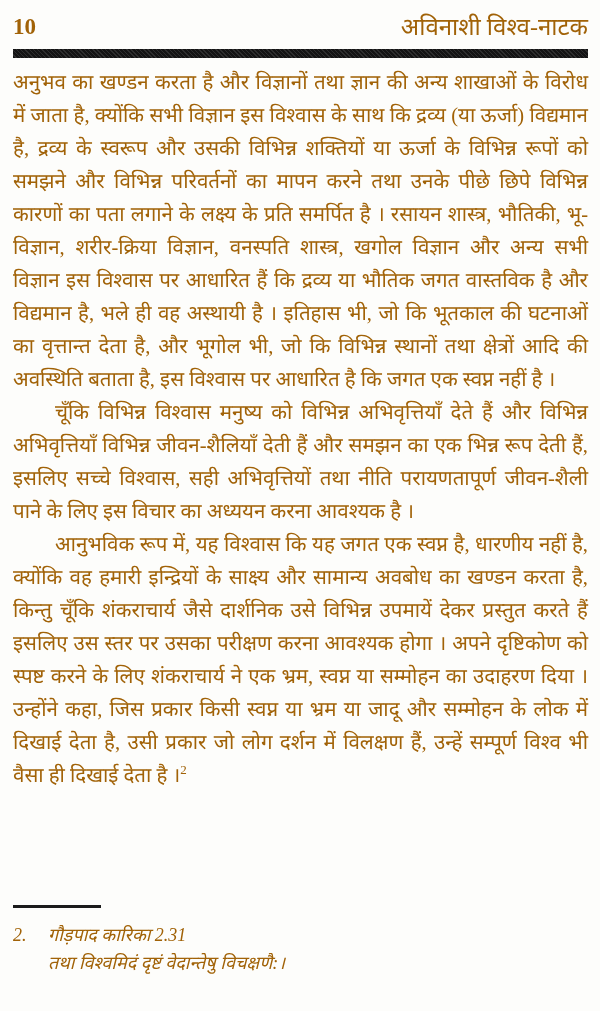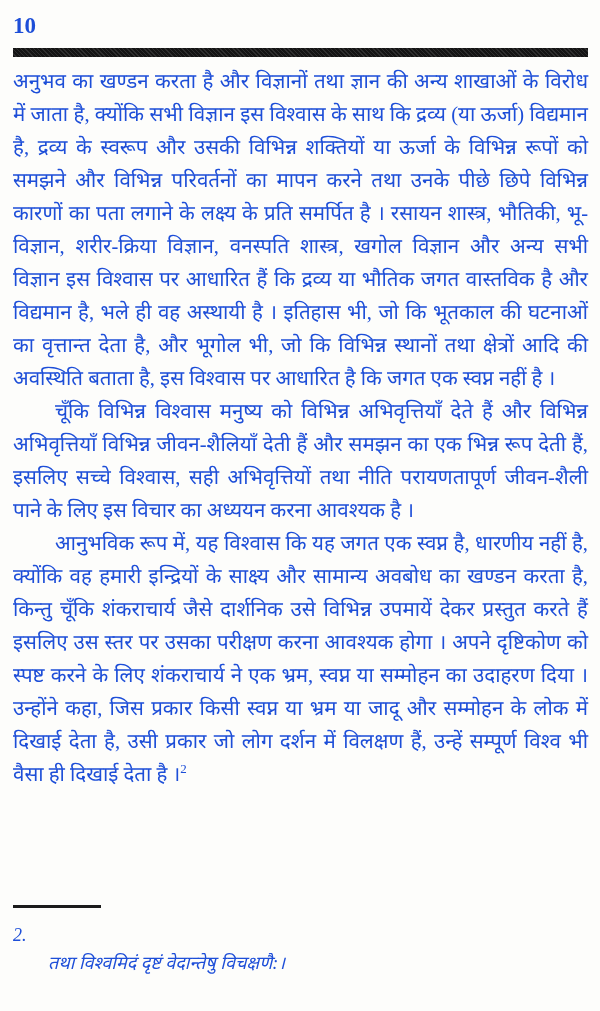--- a/index.html
+++ b/index.html
@@ -6,21 +6,21 @@
     margin: 0;
     padding: 0;
     background: #e8e8e6;
   }
   .page {
     position: relative;
     width: 600px;
     height: 1011px;
     margin: 0 auto;
     background: #fdfdfb;
-    color: #1d4ed8;
+    color: #a16207;
     font-family: "Liberation Serif", "DejaVu Serif", serif;
     box-sizing: border-box;
     padding: 14px 12px 0 13px;
     overflow: hidden;
   }
   .header-row {
     display: flex;
     justify-content: space-between;
     align-items: flex-end;
   }
@@ -82,37 +82,39 @@
     margin-left: 35px;
   }
 </style>
 </head>
 <body>
 
 <div class="page">
 
   <div class="header-row">
     <span class="page-number">10</span>
+    <span class="book-title">अविनाशी विश्व-नाटक</span>
   </div>
 
   <div class="rule-bar"></div>
 
   <div class="body-text">
     <p>
       <span>अनुभव का खण्डन करता है और विज्ञानों तथा ज्ञान की अन्य शाखाओं के विरोध में जाता है, क्योंकि सभी विज्ञान इस विश्वास के साथ कि द्रव्य (या ऊर्जा) विद्यमान है, द्रव्य के स्वरूप और उसकी विभिन्न शक्तियों या ऊर्जा के विभिन्न रूपों को समझने और विभिन्न परिवर्तनों का मापन करने तथा उनके पीछे छिपे विभिन्न कारणों का पता लगाने के लक्ष्य के प्रति समर्पित है । रसायन शास्त्र, भौतिकी, भू-विज्ञान, शरीर-क्रिया विज्ञान, वनस्पति शास्त्र, खगोल विज्ञान और अन्य सभी विज्ञान इस विश्वास पर आधारित हैं कि द्रव्य या भौतिक जगत वास्तविक है और विद्यमान है, भले ही वह अस्थायी है । इतिहास भी, जो कि भूतकाल की घटनाओं का वृत्तान्त देता है, और भूगोल भी, जो कि विभिन्न स्थानों तथा क्षेत्रों आदि की अवस्थिति बताता है, इस विश्वास पर आधारित है कि जगत एक स्वप्न नहीं है ।</span>
     </p>
     <p class="indent">
       <span>चूँकि विभिन्न विश्वास मनुष्य को विभिन्न अभिवृत्तियाँ देते हैं और विभिन्न अभिवृत्तियाँ विभिन्न जीवन-शैलियाँ देती हैं और समझन का एक भिन्न रूप देती हैं, इसलिए सच्चे विश्वास, सही अभिवृत्तियों तथा नीति परायणतापूर्ण जीवन-शैली पाने के लिए इस विचार का अध्ययन करना आवश्यक है ।</span>
     </p>
     <p class="indent">
       <span>आनुभविक रूप में, यह विश्वास कि यह जगत एक स्वप्न है, धारणीय नहीं है, क्योंकि वह हमारी इन्द्रियों के साक्ष्य और सामान्य अवबोध का खण्डन करता है, किन्तु चूँकि शंकराचार्य जैसे दार्शनिक उसे विभिन्न उपमायें देकर प्रस्तुत करते हैं इसलिए उस स्तर पर उसका परीक्षण करना आवश्यक होगा । अपने दृष्टिकोण को स्पष्ट करने के लिए शंकराचार्य ने एक भ्रम, स्वप्न या सम्मोहन का उदाहरण दिया । उन्होंने कहा, जिस प्रकार किसी स्वप्न या भ्रम या जादू और सम्मोहन के लोक में दिखाई देता है, उसी प्रकार जो लोग दर्शन में विलक्षण हैं, उन्हें सम्पूर्ण विश्व भी वैसा ही दिखाई देता है ।</span><sup>2</sup>
     </p>
   </div>
 
   <div class="footnote">
     <div class="footnote-rule"></div>
     <div class="footnote-line">
       <span class="footnote-number">2.</span>
+      <span class="footnote-reference">गौड़पाद कारिका 2.31</span>
     </div>
     <div class="verse-line">तथा विश्वमिदं दृष्टं वेदान्तेषु विचक्षणै:।</div>
   </div>
 
 </div>
 
 </body></html>

